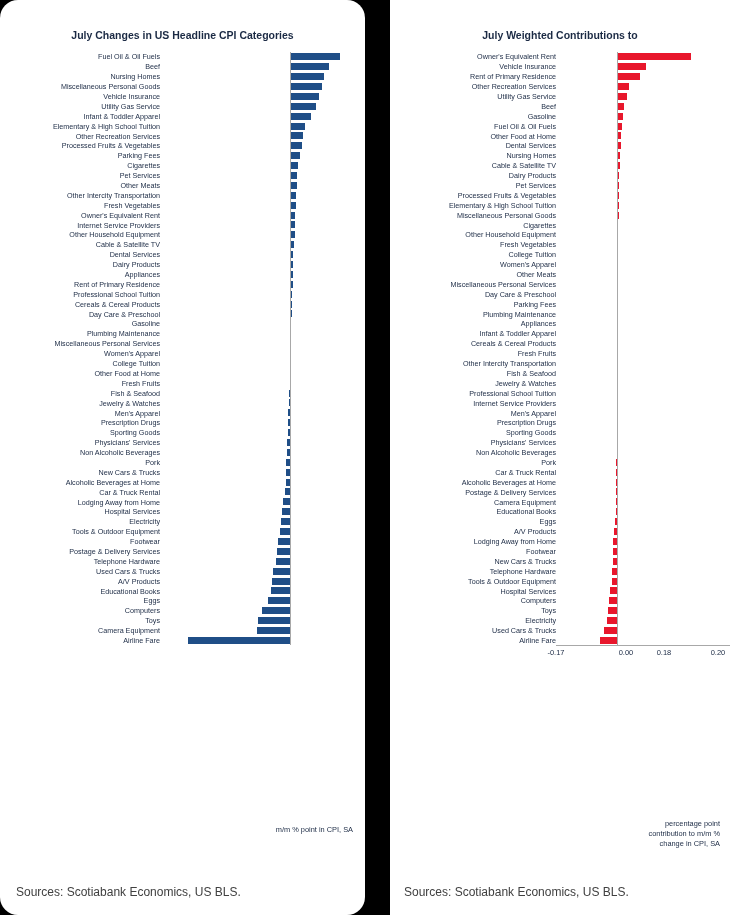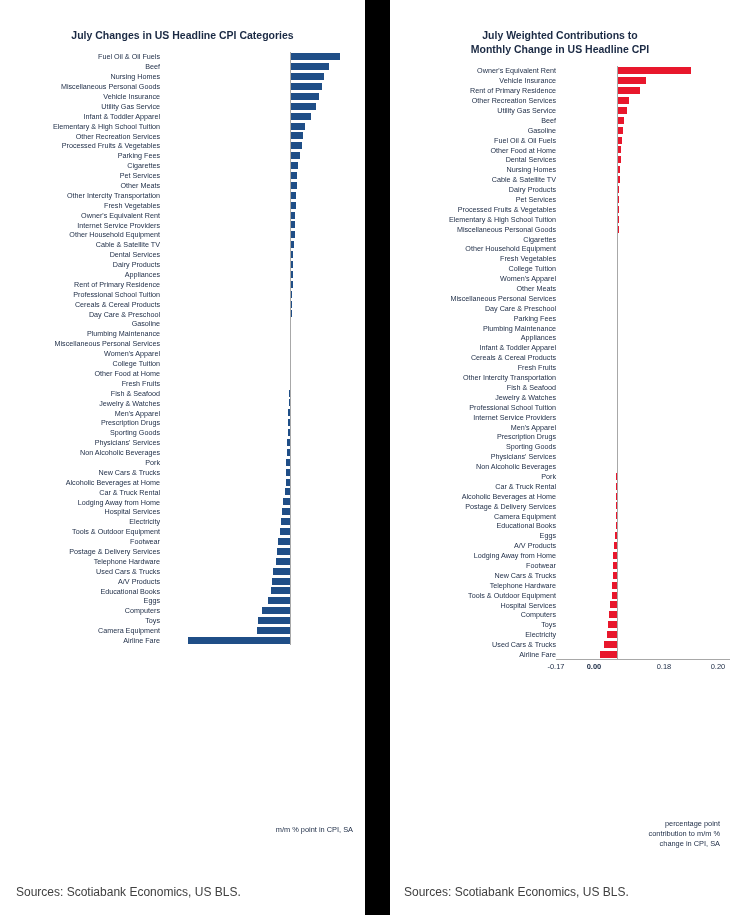--- a/index.html
+++ b/index.html
@@ -1,19 +1,19 @@
 <!DOCTYPE html>
 <html><head>
 <meta charset="utf-8">
 <style>
   html,body{margin:0;padding:0;}
   body{width:730px;height:915px;background:#000;font-family:"Liberation Sans",sans-serif;overflow:hidden;}
   .page{position:relative;width:730px;height:915px;}
   .panel{position:absolute;top:0;height:915px;background:#ffffff;}
-  .panel-left{left:0;width:365px;}
+  .panel-left{left:0;width:365px;border-radius:18px;}
   .panel-right{left:390px;width:340px;}
   .title{text-align:center;font-size:10.5px;font-weight:bold;color:#1b2a44;line-height:14px;}
   .panel-left .title{padding:28px 30px 0 30px;}
   .panel-right .title{padding:28px 22px 0 22px;}
   .chart{position:relative;margin-top:10px;}
   .row{display:flex;align-items:center;height:9.9px;}
   .lbl{font-size:7.2px;color:#1b2a44;text-align:right;white-space:nowrap;padding-right:4px;}
   .panel-left .lbl{width:160px;}
   .panel-right .lbl{width:166px;}
   .plot{position:relative;flex:1;height:100%;}
@@ -460,21 +460,20 @@
           </div>
         </div>
       </div>
     <div class="note note-left">m/m % point in CPI, SA</div>
     <div class="src">Sources: Scotiabank Economics, US BLS.</div>
   </div>
 
   <div class="panel panel-right">
     <div class="title">
       <div>July  Weighted Contributions to</div>
-      <div>Monthly Change in US Headline CPI</div>
     </div>
     <div class="chart" id="right-chart">
         <div class="row">
           <div class="lbl">Owner's Equivalent Rent</div>
           <div class="plot">
             <div class="bar" style="left: 33.3333%; width: 43.6667%; background: rgb(232, 23, 44);"></div>
             <div class="zeroline" style="left: 33.3333%;"></div>
           </div>
         </div>
         <div class="row">
@@ -887,21 +886,21 @@
           <div class="lbl">Airline Fare</div>
           <div class="plot">
             <div class="bar" style="left: 23.6667%; width: 9.66667%; background: rgb(232, 23, 44);"></div>
             <div class="zeroline" style="left: 33.3333%;"></div>
           </div>
         </div>
       </div>
     <div class="axis" id="right-axis">
         <div class="axisline" style="left: 166px;"></div>
         <div class="tick" style="left: 166px;">-0.17</div>
-        <div class="tick" style="left: 204px; font-weight: bold;">0.00</div>
+        <div class="tick" style="left: 236px;">0.00</div>
         <div class="tick" style="left: 274px;">0.18</div>
         <div class="tick" style="left: 328px;">0.20</div>
       </div>
     <div class="note note-right">percentage point contribution to m/m % change in CPI, SA</div>
     <div class="src">Sources: Scotiabank Economics, US BLS.</div>
   </div>
 
 </div>
 
 </body></html>

